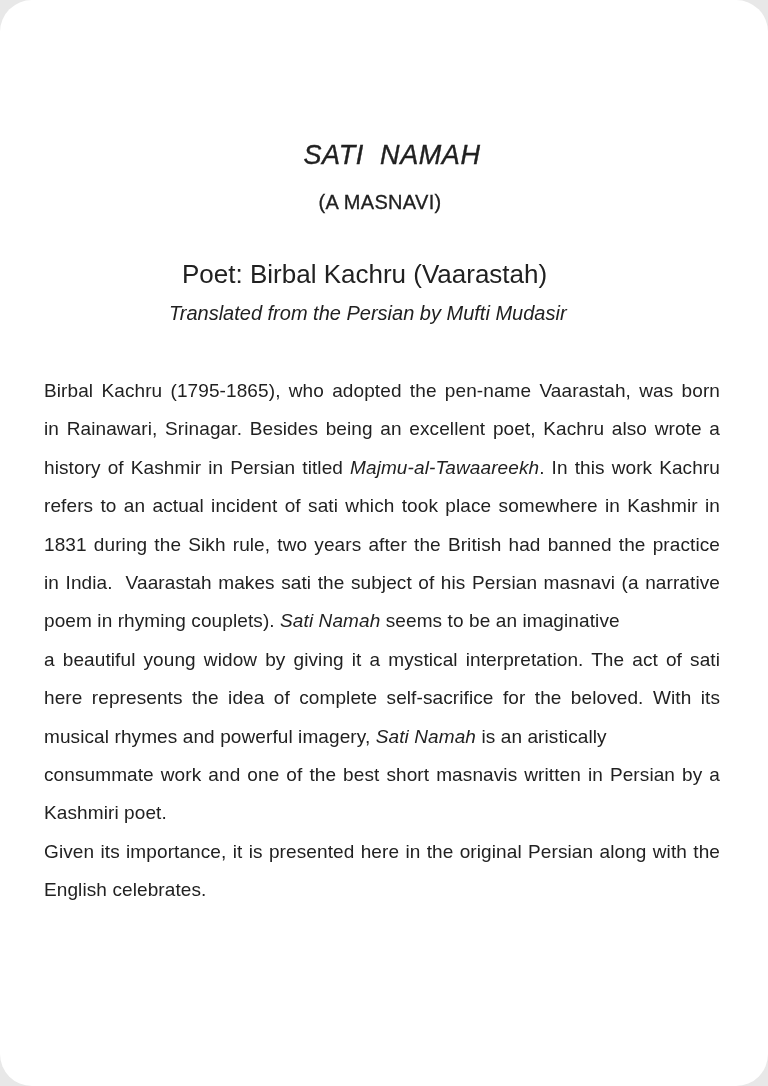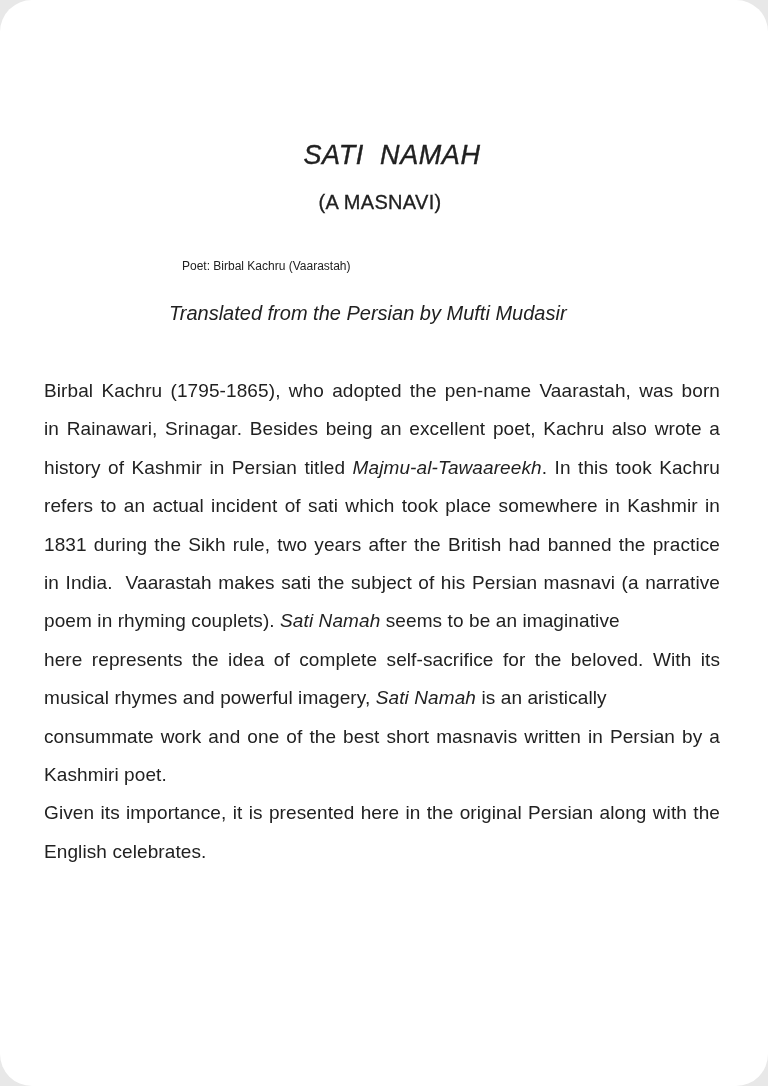--- a/index.html
+++ b/index.html
@@ -40,21 +40,21 @@
     transform: translateX(-4px);
     font-size: 20px;
     letter-spacing: 0.3px;
     -webkit-text-stroke: 0.3px currentColor;
     white-space: pre;
   }
   .poet-line {
     position: absolute;
     top: 259px;
     left: 182px;
-    font-size: 12px;
+    font-size: 26px;
     white-space: pre;
   }
   .translator-line {
     position: absolute;
     top: 302px;
     left: 169px;
     font-size: 20px;
     white-space: pre;
     font-style: italic;
   }
@@ -88,25 +88,26 @@
 
   <div class="doc-subtitle">(A MASNAVI)</div>
 
   <div class="poet-line">Poet: Birbal Kachru (Vaarastah)</div>
 
   <div class="translator-line">Translated from the Persian by Mufti Mudasir</div>
 
   <div class="body-text">
       <div class="body-line fill"><span>Birbal Kachru (1795-1865), who adopted the pen-name Vaarastah, was born</span></div>
       <div class="body-line fill"><span>in Rainawari, Srinagar. Besides being an excellent poet, Kachru also wrote a</span></div>
-      <div class="body-line fill"><span>history of Kashmir in Persian titled </span><span class="it">Majmu-al-Tawaareekh</span><span>. In this took Kachru</span></div>
+      <div class="body-line fill"><span>history of Kashmir in Persian titled </span><span class="it">Majmu-al-Tawaareekh</span><span>. In this work Kachru</span></div>
       <div class="body-line fill"><span>refers to an actual incident of sati which took place somewhere in Kashmir in</span></div>
       <div class="body-line fill"><span>1831 during the Sikh rule, two years after the British had banned the practice</span></div>
       <div class="body-line fill"><span>in India. &nbsp;Vaarastah makes sati the subject of his Persian masnavi (a narrative</span></div>
       <div class="body-line"><span>poem in rhyming couplets). </span><span class="it">Sati Namah</span><span> seems to be an imaginative</span></div>
+      <div class="body-line fill"><span>a beautiful young widow by giving it a mystical interpretation. The act of sati</span></div>
       <div class="body-line fill"><span>here represents the idea of complete self-sacrifice for the beloved. With its</span></div>
       <div class="body-line"><span>musical rhymes and powerful imagery, </span><span class="it">Sati Namah</span><span> is an aristically</span></div>
       <div class="body-line fill"><span>consummate work and one of the best short masnavis written in Persian by a</span></div>
       <div class="body-line"><span>Kashmiri poet.</span></div>
       <div class="body-line fill"><span>Given its importance, it is presented here in the original Persian along with the</span></div>
       <div class="body-line"><span>English celebrates.</span></div>
     </div>
 </div>
 
 </body></html>

